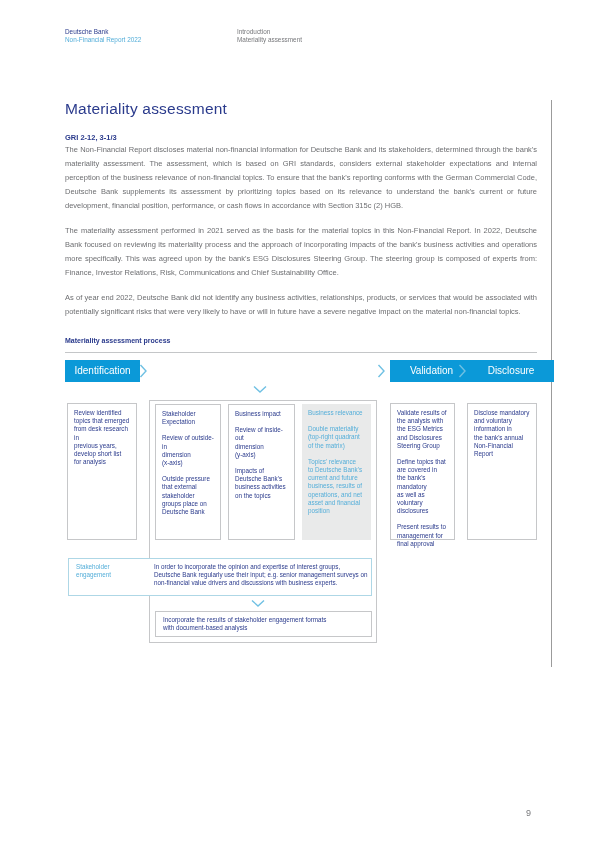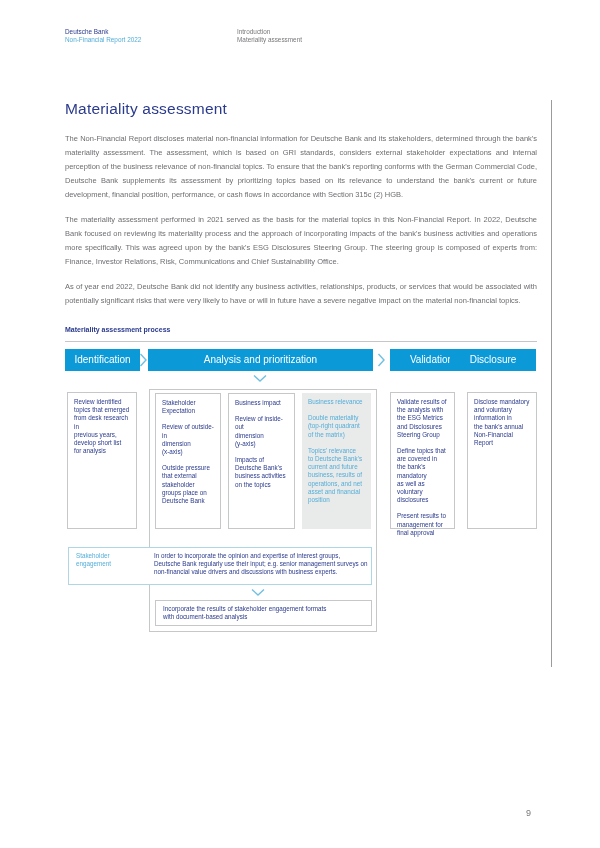--- a/index.html
+++ b/index.html
@@ -36,21 +36,21 @@
 
   .stage {
     position: absolute; top: 23px; height: 22px;
     background: #0b99d8; color: #ffffff;
     font-size: 10px; line-height: 22px; text-align: center;
     white-space: nowrap; overflow: hidden;
   }
   .s1 { left: 0; width: 75px; }
   .s2 { left: 83px; width: 225px; }
   .s3 { left: 325px; width: 83px; }
-  .s4 { left: 385px; width: 86px; }
+  .s4 { left: 403px; width: 86px; }
 
   .chev { position: absolute; top: 26px; width: 9px; height: 16px; }
   .c1 { left: 74px; } .c2 { left: 312px; } .c3 { left: 393px; }
   .chevdown { position: absolute; width: 16px; height: 9px; }
   .cd1 { left: 187px; top: 48px; }
   .cd2 { left: 185px; top: 262px; }
 
   .a-container { position: absolute; left: 84px; top: 63px; width: 228px; height: 243px; background: #ffffff; border: 1px solid #c6c7c9; }
 
   .box {
@@ -88,33 +88,33 @@
   </div>
   <div class="hdr-crumbs">
     <div>Introduction</div>
     <div>Materiality assessment</div>
   </div>
 
   <div class="vrule"></div>
 
   <div class="main">
     <h1 class="title">Materiality assessment</h1>
+    <div class="gri">GRI 2-12, 3-1/3</div>
     <p class="body">The Non-Financial Report discloses material non-financial information for Deutsche Bank and its stakeholders, determined through the bank's materiality assessment. The assessment, which is based on GRI standards, considers external stakeholder expectations and internal perception of the business relevance of non-financial topics. To ensure that the bank's reporting conforms with the German Commercial Code, Deutsche Bank supplements its assessment by prioritizing topics based on its relevance to understand the bank's current or future development, financial position, performance, or cash flows in accordance with Section 315c (2) HGB.</p>
     <p class="body">The materiality assessment performed in 2021 served as the basis for the material topics in this Non-Financial Report. In 2022, Deutsche Bank focused on reviewing its materiality process and the approach of incorporating impacts of the bank's business activities and operations more specifically. This was agreed upon by the bank's ESG Disclosures Steering Group. The steering group is composed of experts from: Finance, Investor Relations, Risk, Communications and Chief Sustainability Office.</p>
     <p class="body">As of year end 2022, Deutsche Bank did not identify any business activities, relationships, products, or services that would be associated with potentially significant risks that were very likely to have or will in future have a severe negative impact on the material non-financial topics.</p>
 
     <div class="diagram">
       <div class="d-title">Materiality assessment process</div>
       <div class="d-rule"></div>
 
       <div class="stage s1">Identification</div>
       <svg class="chev c1" viewBox="0 0 9 16">
           <polyline points="1.5,2 7,8 1.5,14" fill="none" stroke="#6fc0e3" stroke-width="1.4"></polyline>
         </svg>
-      <div class="stage s2">Analysis and prioritization</div>
       <svg class="chev c2" viewBox="0 0 9 16">
           <polyline points="1.5,2 7,8 1.5,14" fill="none" stroke="#6fc0e3" stroke-width="1.4"></polyline>
         </svg>
       <div class="stage s3">Validation</div>
       <svg class="chev c3" viewBox="0 0 9 16">
           <polyline points="1.5,2 7,8 1.5,14" fill="none" stroke="#6fc0e3" stroke-width="1.4"></polyline>
         </svg>
       <div class="stage s4">Disclosure</div>
 
       <svg class="chevdown cd1" viewBox="0 0 16 9">

